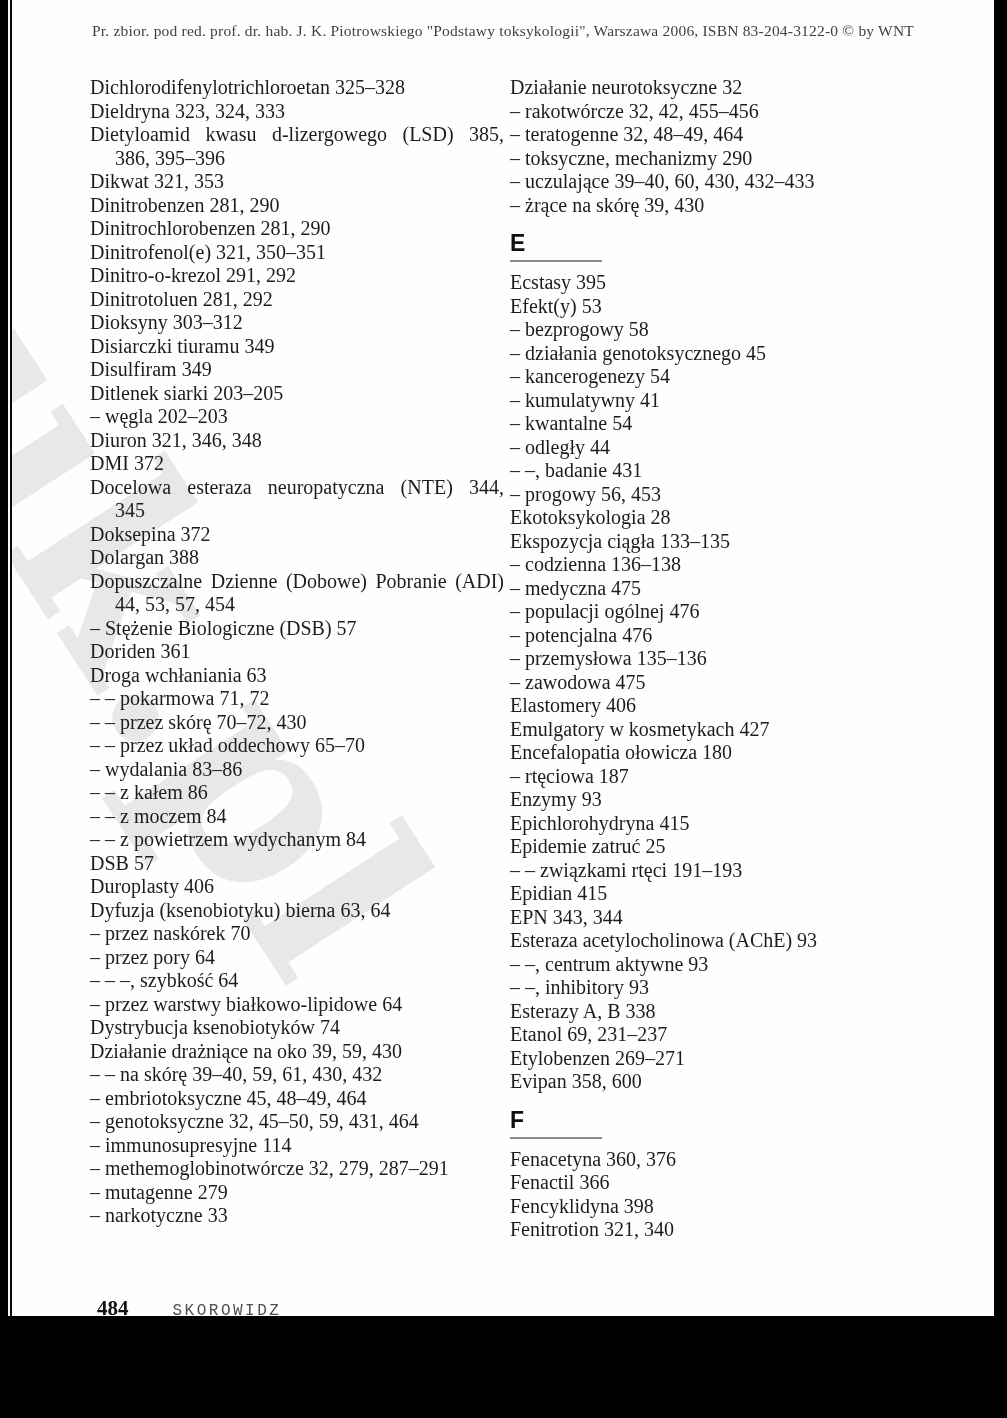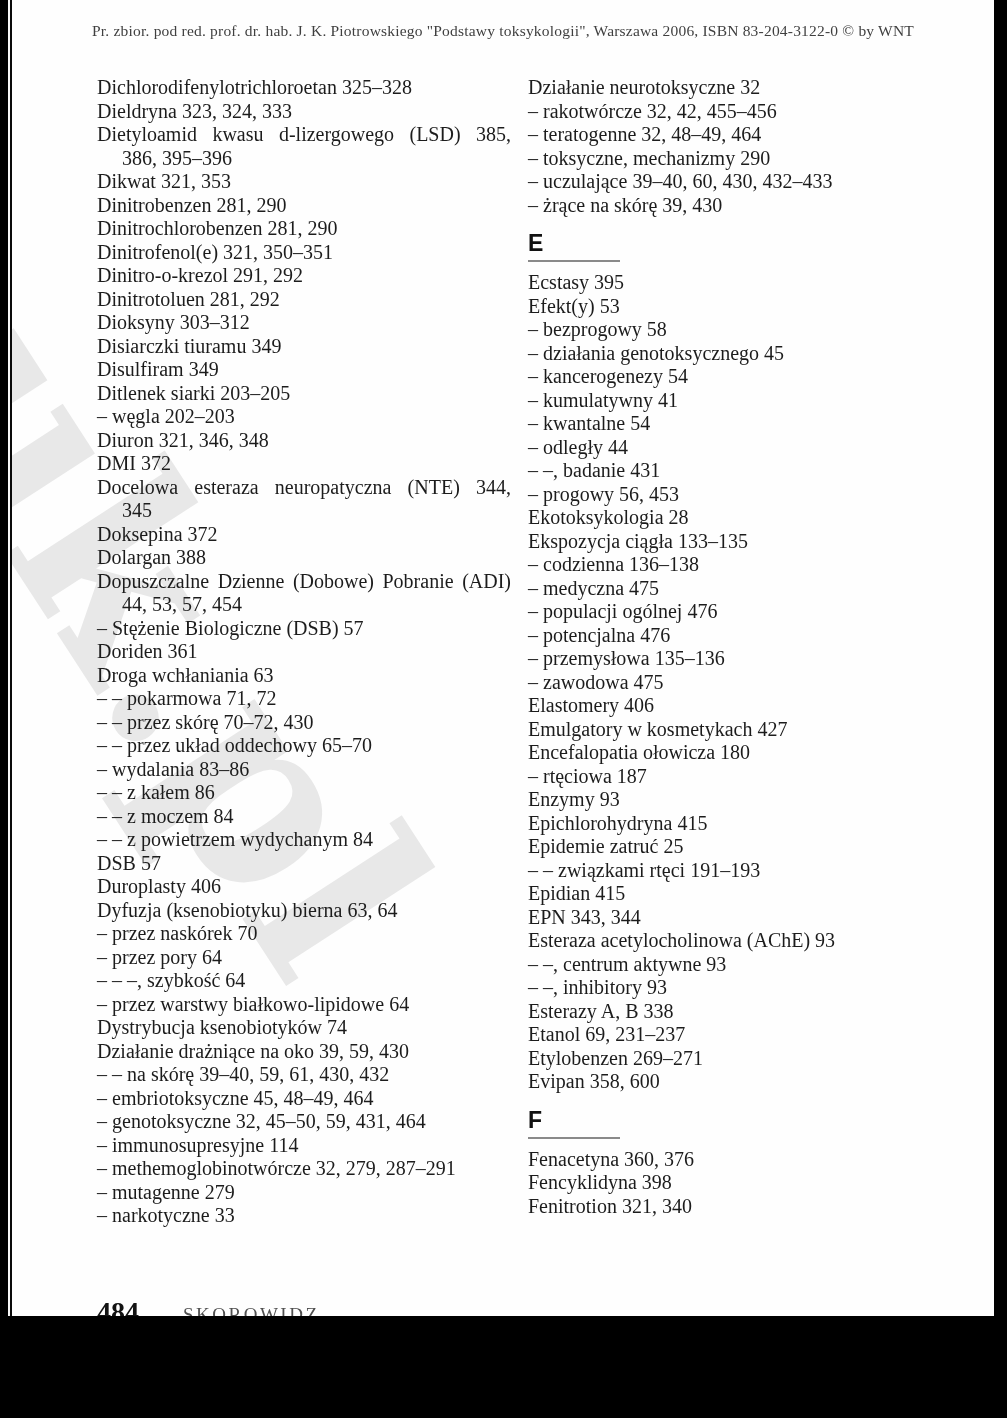--- a/index.html
+++ b/index.html
@@ -35,24 +35,24 @@
     font-weight:bold;
     color:rgba(40,40,40,0.10);
     transform:rotate(57deg);
     transform-origin:0 0;
     white-space:nowrap;
     pointer-events:none;
     z-index:0;
   }
   .columns{
     position:absolute;
-    left:85px;top:76px;
+    left:78px;top:76px;
     width:845px;
     display:flex;
-    gap:17px;
+    gap:6px;
     z-index:1;
   }
   .col{width:414px;}
   .line{
     font-size:20px;
     line-height:23.5px;
     color:#1c1c1c;
     white-space:nowrap;
   }
   .line.wrapline{padding-left:25px;}
@@ -74,27 +74,27 @@
   }
   .footer{
     position:absolute;
     left:85px;top:1296px;
     display:flex;
     align-items:baseline;
     gap:44px;
     z-index:1;
   }
   .footer .pagenum{
-    font-size:28px;
+    font-size:21px;
     font-weight:bold;
     color:#121212;
   }
   .footer .seclabel{
-    font-family:Liberation Serif, serif;
-    font-size:19px;
+    font-family:Liberation Mono, monospace;
+    font-size:16px;
     letter-spacing:2.5px;
     color:#4f4f4f;
   }
 </style>
 </head>
 <body>
 
 <div class="page">
 
   <div class="running-head">Pr. zbior. pod red. prof. dr. hab. J. K. Piotrowskiego "Podstawy toksykologii", Warszawa 2006, ISBN 83-204-3122-0 © by WNT</div>
@@ -191,20 +191,21 @@
         <div class="line">EPN 343, 344</div>
         <div class="line">Esteraza acetylocholinowa (AChE) 93</div>
         <div class="line">– –, centrum aktywne 93</div>
         <div class="line">– –, inhibitory 93</div>
         <div class="line">Esterazy A, B 338</div>
         <div class="line">Etanol 69, 231–237</div>
         <div class="line">Etylobenzen 269–271</div>
         <div class="line">Evipan 358, 600</div>
         <div class="sec-heading">F</div>
         <div class="line">Fenacetyna 360, 376</div>
+        <div class="line">Fenactil 366</div>
         <div class="line">Fencyklidyna 398</div>
         <div class="line">Fenitrotion 321, 340</div>
       </div>
   </div>
 
   <div class="footer">
     <span class="pagenum">484</span>
     <span class="seclabel">SKOROWIDZ</span>
   </div>
 

